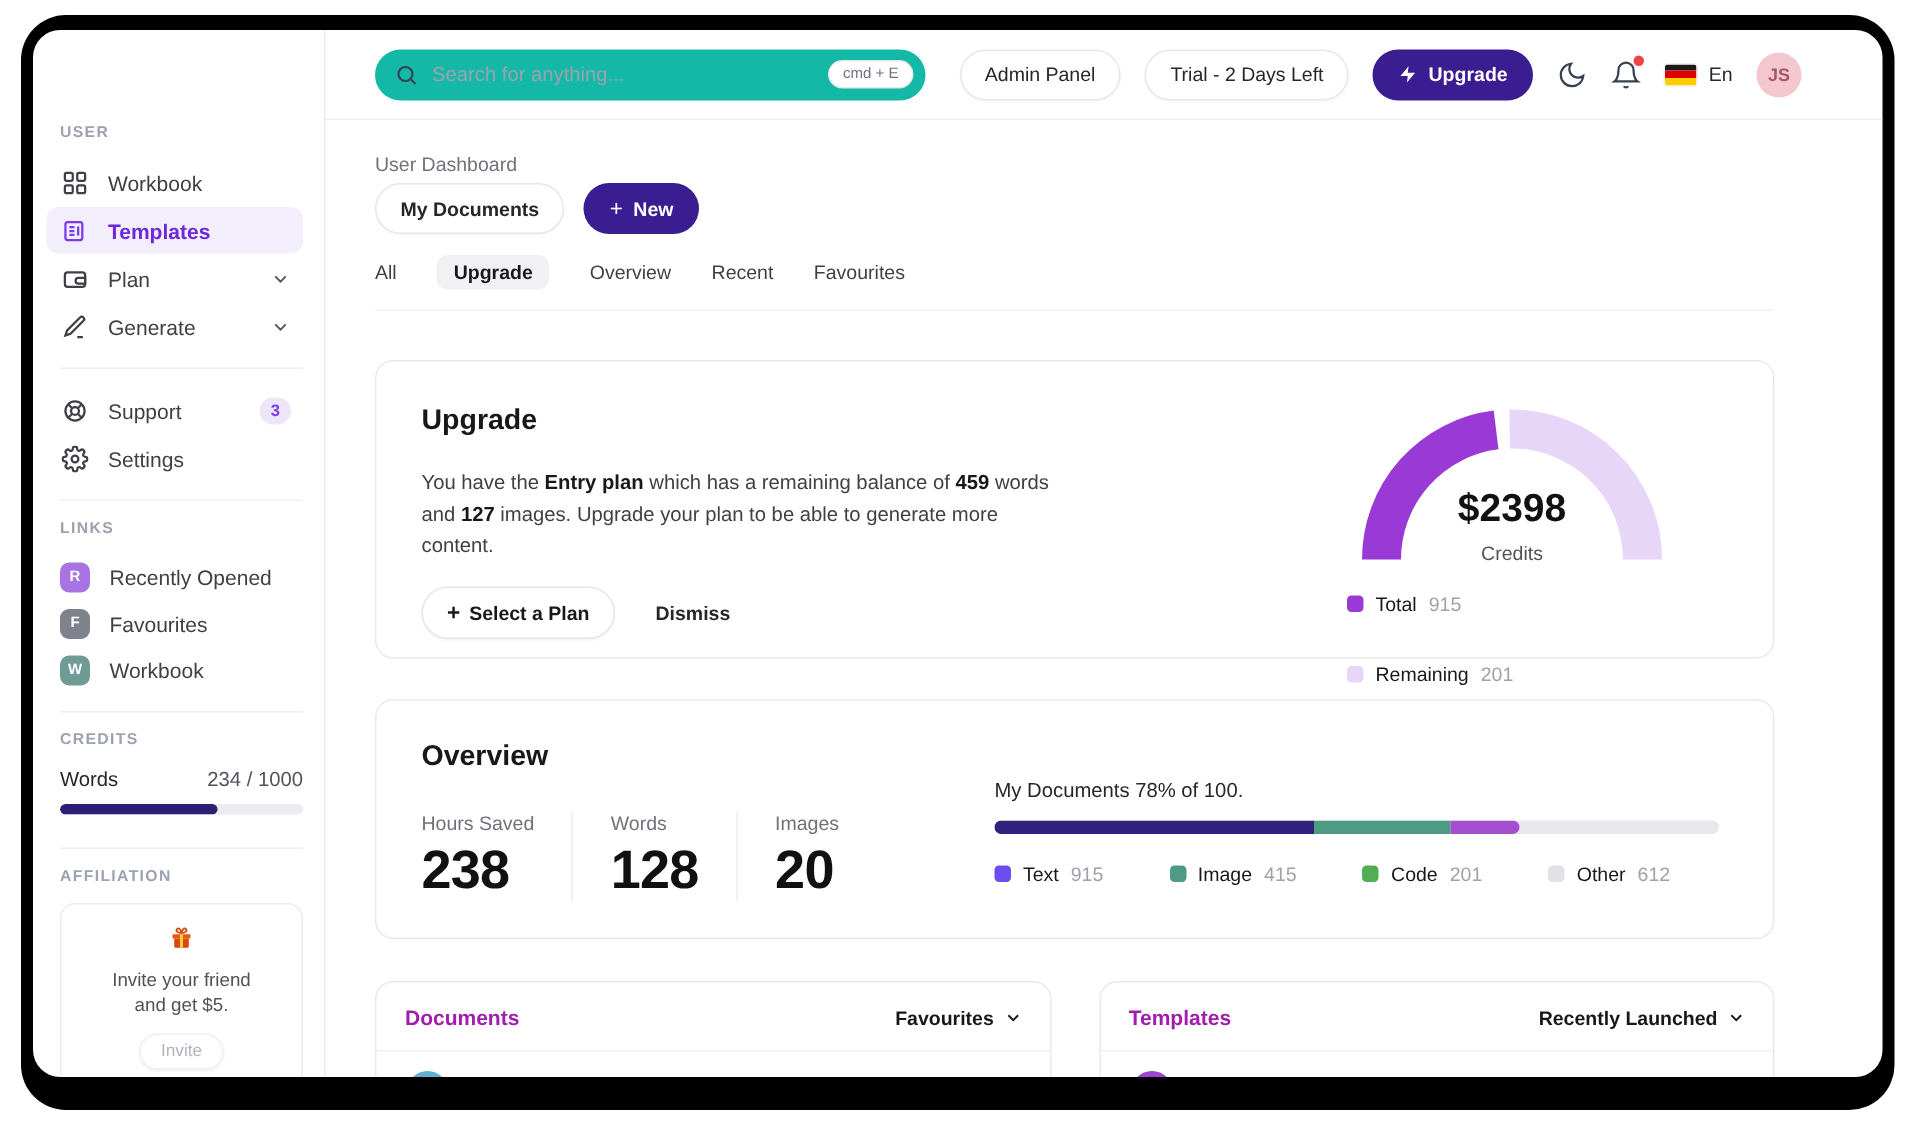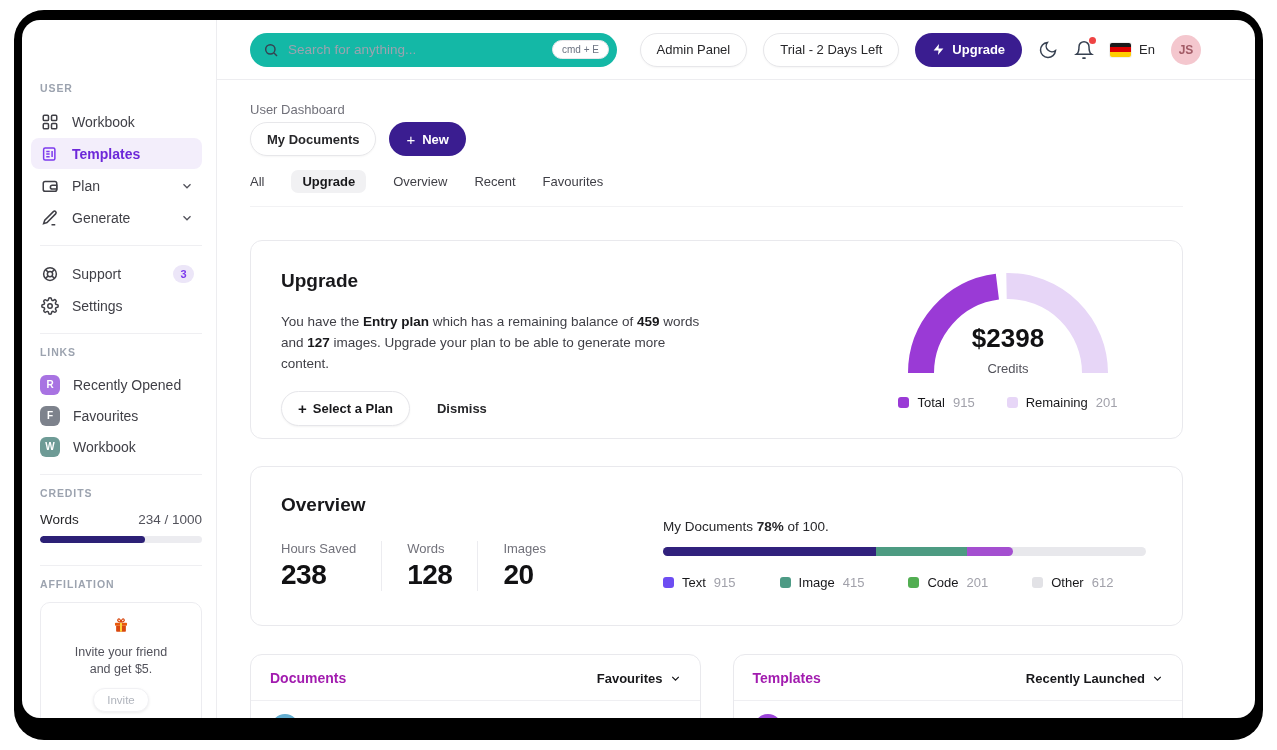--- a/index.html
+++ b/index.html
@@ -64,37 +64,37 @@
   .card-h2 { font-size:19px; font-weight:700; color:#18181b; }
   .upgrade-p { margin-top:19px; width:424px; font-size:13.5px; line-height:1.56; color:#3f3f46; }
   .upgrade-p b { color:#18181b; font-weight:700; }
   .upgrade-actions { margin-top:17px; display:flex; align-items:center; gap:27px; }
   .select-plan-btn { display:flex; align-items:center; gap:6px; border:1px solid #e6e6ea; border-radius:18px; background:#fff; padding:8px 16px; font-size:13px; font-weight:600; color:#18181b; box-shadow:0 1px 2px rgba(0,0,0,0.05); cursor:pointer; }
   .dismiss-btn { font-size:13px; font-weight:600; color:#27272a; cursor:pointer; }
   .gauge-wrap { position:absolute; right:64px; top:26px; width:220px; }
   .gauge-box { position:relative; width:220px; height:112px; }
   .gauge-amount { position:absolute; left:0; right:0; bottom:25px; text-align:center; font-size:26px; font-weight:800; color:#111113; }
   .gauge-caption { position:absolute; left:0; right:0; bottom:3px; text-align:center; font-size:13px; color:#52525b; }
-  .gauge-legend { margin-top:16px; display:flex; justify-content:center; gap:32px; }
+  .gauge-legend { margin-top:16px; display:flex; justify-content:center; gap:32px;flex-direction:column; }
   .leg-item { display:flex; align-items:center; gap:8px; font-size:13px; }
   .leg-sq { width:11px; height:11px; border-radius:3px; flex:0 0 11px; }
   .leg-label { color:#18181b; font-weight:500; }
   .leg-val { color:#a1a1aa; }
 
   
   .overview-card { margin-top:27px; height:160px; display:flex; padding:27px 36px 27px 30px; }
   .ov-left { width:382px; flex:0 0 382px; }
   .stats-row { margin-top:25px; display:flex; }
   .stat { padding-right:25px; }
   .stat + .stat { border-left:1px solid #ececf0; padding-left:25px; }
   .stat-label { font-size:13px; color:#71717a; }
-  .stat-value { margin-top:3px; font-size:28px; font-weight:800; color:#111113; letter-spacing:-0.5px; }
+  .stat-value { margin-top:3px; font-size:36px; font-weight:800; color:#111113; letter-spacing:-0.5px; }
   .ov-right { flex:1; padding-top:25px; min-width:0; }
   .docs-line { font-size:13.5px; color:#27272a; }
-  .docs-line b { font-weight:700;margin-top:28px; }
+  .docs-line b { font-weight:400;margin-top:28px; }
   .stack-bar { margin-top:13px; height:9px; border-radius:5px; background:#e8e8ec; display:flex; overflow:hidden; }
   .stack-seg { height:100%; }
   .stack-seg:last-child { border-radius:0 5px 5px 0; }
   .ov-legend { margin-top:19px; display:flex; gap:44px; }
 
   
   .bottom-row { margin-top:28px; display:flex; gap:32px; }
   .list-card { flex:1; height:150px; overflow:hidden; }
   .list-head { display:flex; align-items:center; justify-content:space-between; padding:15px 18px 14px 19px; border-bottom:1px solid #efeff2; }
   .list-title { font-size:14px; font-weight:600; color:#a21caf; }

